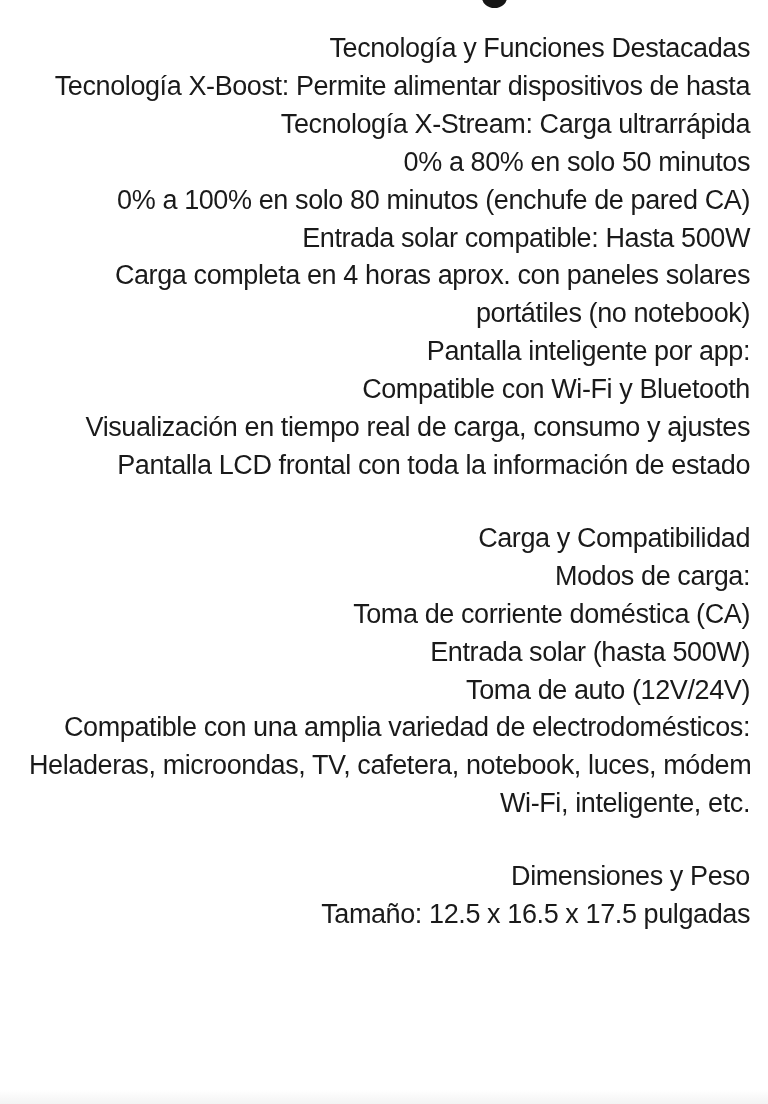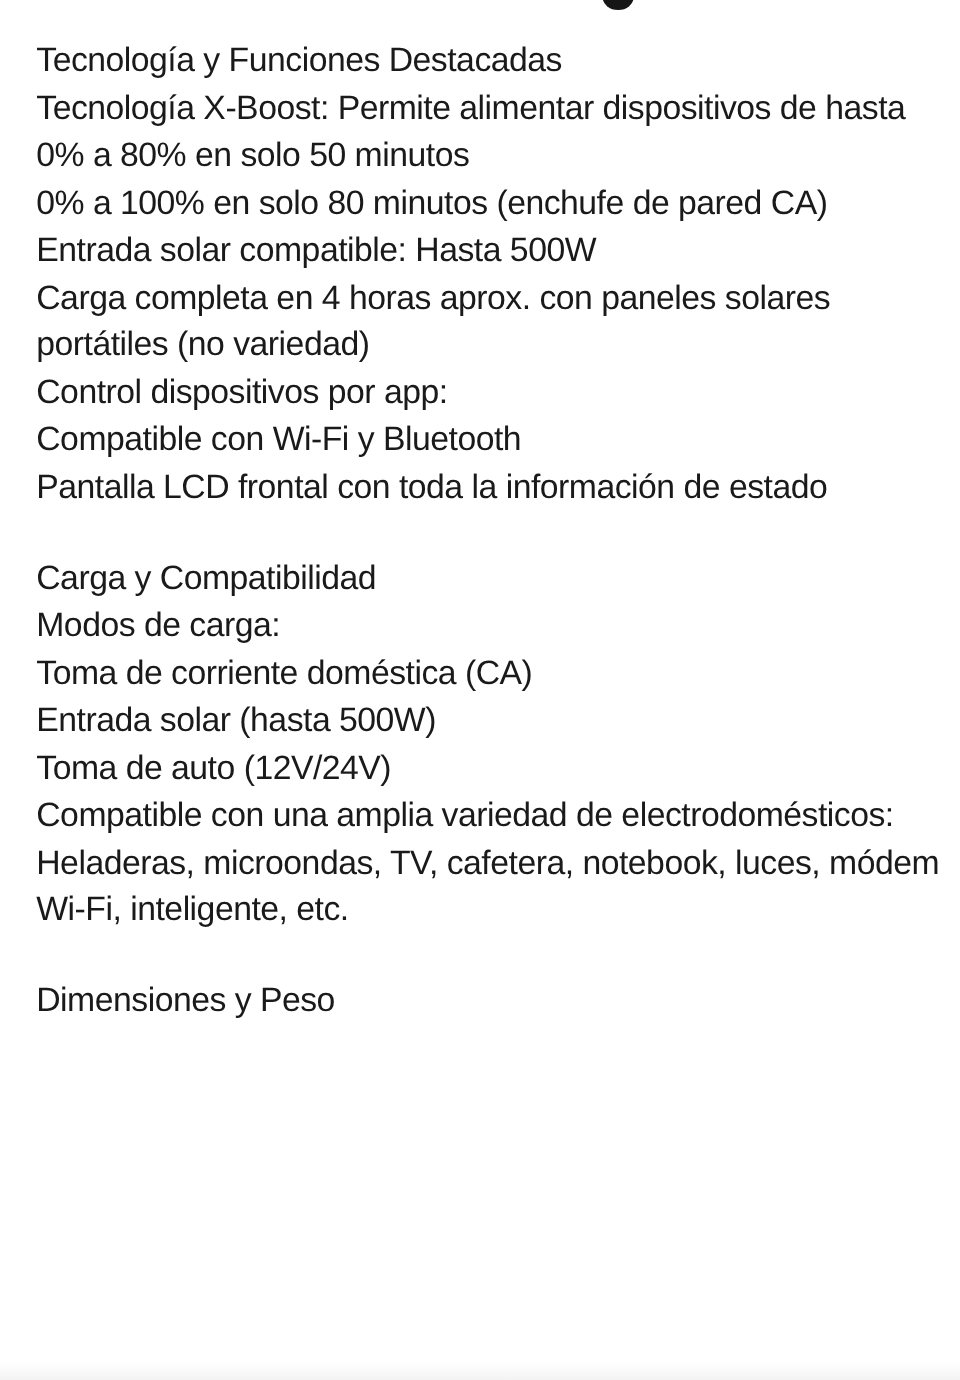--- a/index.html
+++ b/index.html
@@ -13,21 +13,21 @@
     position: relative;
   }
   .content {
     padding: 30px 18px 0 29px;
     font-size: 27px;
     line-height: 37.9px;
     letter-spacing: -0.4px;
   }
   .section { display: block; }
   .section + .section { margin-top: 35px; }
-  .line { white-space: nowrap; }
+  .line { white-space: nowrap; text-align: right; }
   .cutoff-glyph {
     position: absolute;
     left: 482px;
     top: -13px;
     width: 25px;
     height: 21px;
     background: #161616;
     border-radius: 50%;
   }
   .bottom-strip {
@@ -42,40 +42,43 @@
 </head>
 <body>
 
 <div class="cutoff-glyph"></div>
 
 <main class="content">
 
   <section class="section">
     <div class="line">Tecnología y Funciones Destacadas</div>
     <div class="line">Tecnología X-Boost: Permite alimentar dispositivos de hasta</div>
+    <div class="line">Tecnología X-Stream: Carga ultrarrápida</div>
     <div class="line">0% a 80% en solo 50 minutos</div>
     <div class="line">0% a 100% en solo 80 minutos (enchufe de pared CA)</div>
     <div class="line">Entrada solar compatible: Hasta 500W</div>
     <div class="line">Carga completa en 4 horas aprox. con paneles solares</div>
-    <div class="line">portátiles (no variedad)</div>
-    <div class="line">Control dispositivos por app:</div>
+    <div class="line">portátiles (no notebook)</div>
+    <div class="line">Pantalla inteligente por app:</div>
     <div class="line">Compatible con Wi-Fi y Bluetooth</div>
+    <div class="line">Visualización en tiempo real de carga, consumo y ajustes</div>
     <div class="line">Pantalla LCD frontal con toda la información de estado</div>
   </section>
 
   <section class="section">
     <div class="line">Carga y Compatibilidad</div>
     <div class="line">Modos de carga:</div>
     <div class="line">Toma de corriente doméstica (CA)</div>
     <div class="line">Entrada solar (hasta 500W)</div>
     <div class="line">Toma de auto (12V/24V)</div>
     <div class="line">Compatible con una amplia variedad de electrodomésticos:</div>
     <div class="line">Heladeras, microondas, TV, cafetera, notebook, luces, módem</div>
     <div class="line">Wi-Fi, inteligente, etc.</div>
   </section>
 
   <section class="section">
     <div class="line">Dimensiones y Peso</div>
+    <div class="line">Tamaño: 12.5 x 16.5 x 17.5 pulgadas</div>
   </section>
 
 </main>
 
 <div class="bottom-strip"></div>
 
 </body></html>

